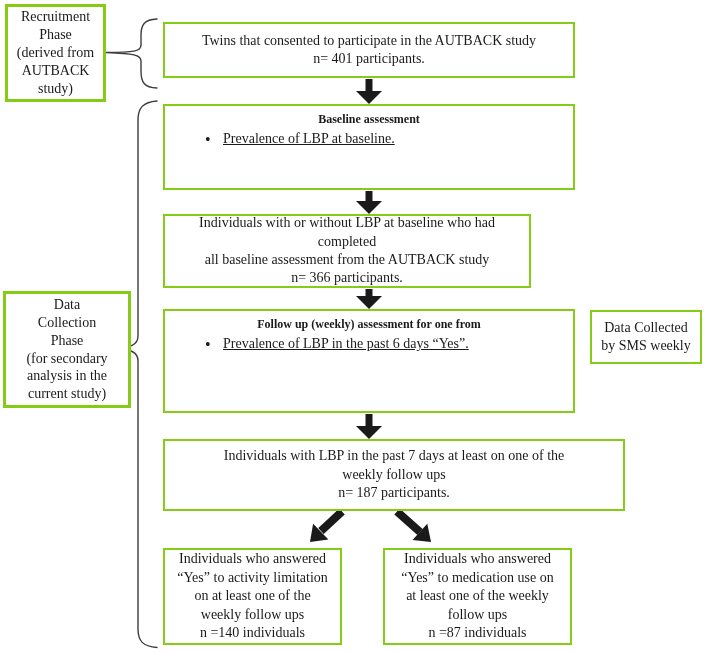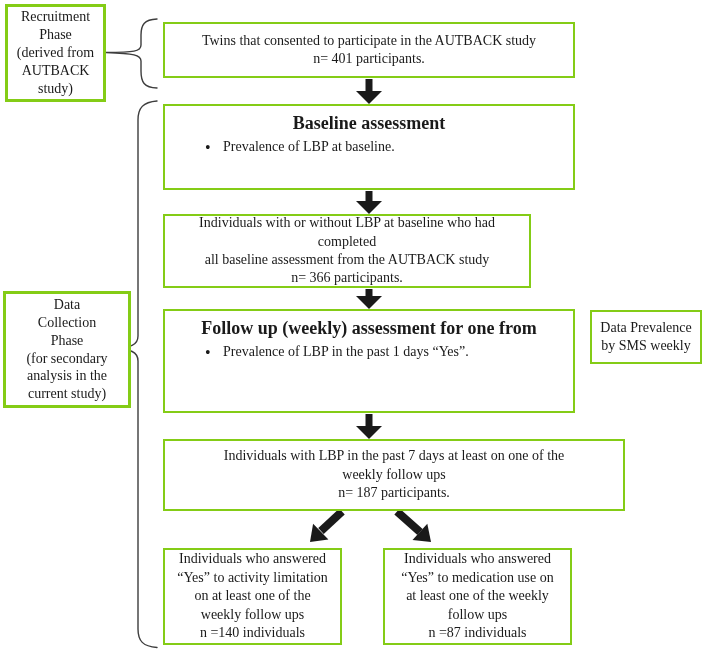--- a/index.html
+++ b/index.html
@@ -35,28 +35,29 @@
   .label-box { line-height: 1.28; }
   .bullet-box {
     flex-direction: column;
     align-items: stretch;
     justify-content: flex-start;
     padding: 6px 6px 4px 6px;
   }
   .bullet-title {
     text-align: center;
     font-weight: bold;
-    font-size: 18px;
+    font-size: 12px;
     line-height: 1.25;
   }
   .bullet-list {
     margin: 3px 0 0 0;
     padding: 0 2px 0 52px;
     list-style: none;
     text-align: left;
+    text-decoration: underline;
   }
   .bullet-list li {
     position: relative;
     white-space: pre-line;
     line-height: 1.33;
     margin-bottom: 1px;
   }
   .bullet-list li::before {
     content: "\2022";
     position: absolute;
@@ -114,21 +115,21 @@
   <div class="box thick label-box" style="left:3px; top:291px; width:128px; height:117px;">
     <span class="pre">Data
 Collection
 Phase
 (for secondary
 analysis in the
 current study)</span>
   </div>
 
   <div class="box" style="left:590px; top:310px; width:112px; height:54px; border-width:2.5px;">
-    <span class="pre">Data Prevalence
+    <span class="pre">Data Collected
 by SMS weekly</span>
   </div>
 
   <div class="box" style="left:163px; top:22px; width:412px; height:56px;">
     <span class="pre">Twins that consented to participate in the AUTBACK study
 n= 401 participants.</span>
   </div>
 
   <div class="box bullet-box" style="left:163px; top:104px; width:412px; height:86px;">
     <div class="bullet-title">Baseline assessment</div>
@@ -139,21 +140,21 @@
 
   <div class="box" style="left:163px; top:214px; width:368px; height:74px;">
     <span class="pre">Individuals with or without LBP at baseline who had completed
 all baseline assessment from the AUTBACK study
 n= 366 participants.</span>
   </div>
 
   <div class="box bullet-box" style="left:163px; top:309px; width:412px; height:104px;">
     <div class="bullet-title">Follow up (weekly) assessment for one from</div>
     <ul class="bullet-list">
-      <li>Prevalence of LBP in the past 1 days “Yes”.</li>
+      <li>Prevalence of LBP in the past 6 days “Yes”.</li>
     </ul>
   </div>
 
   <div class="box" style="left:163px; top:439px; width:462px; height:72px;">
     <span class="pre">Individuals with LBP in the past 7 days at least on one of the
 weekly follow ups
 n= 187 participants.</span>
   </div>
 
   <div class="box" style="left:163px; top:548px; width:179px; height:97px; border-width:2.5px;">

